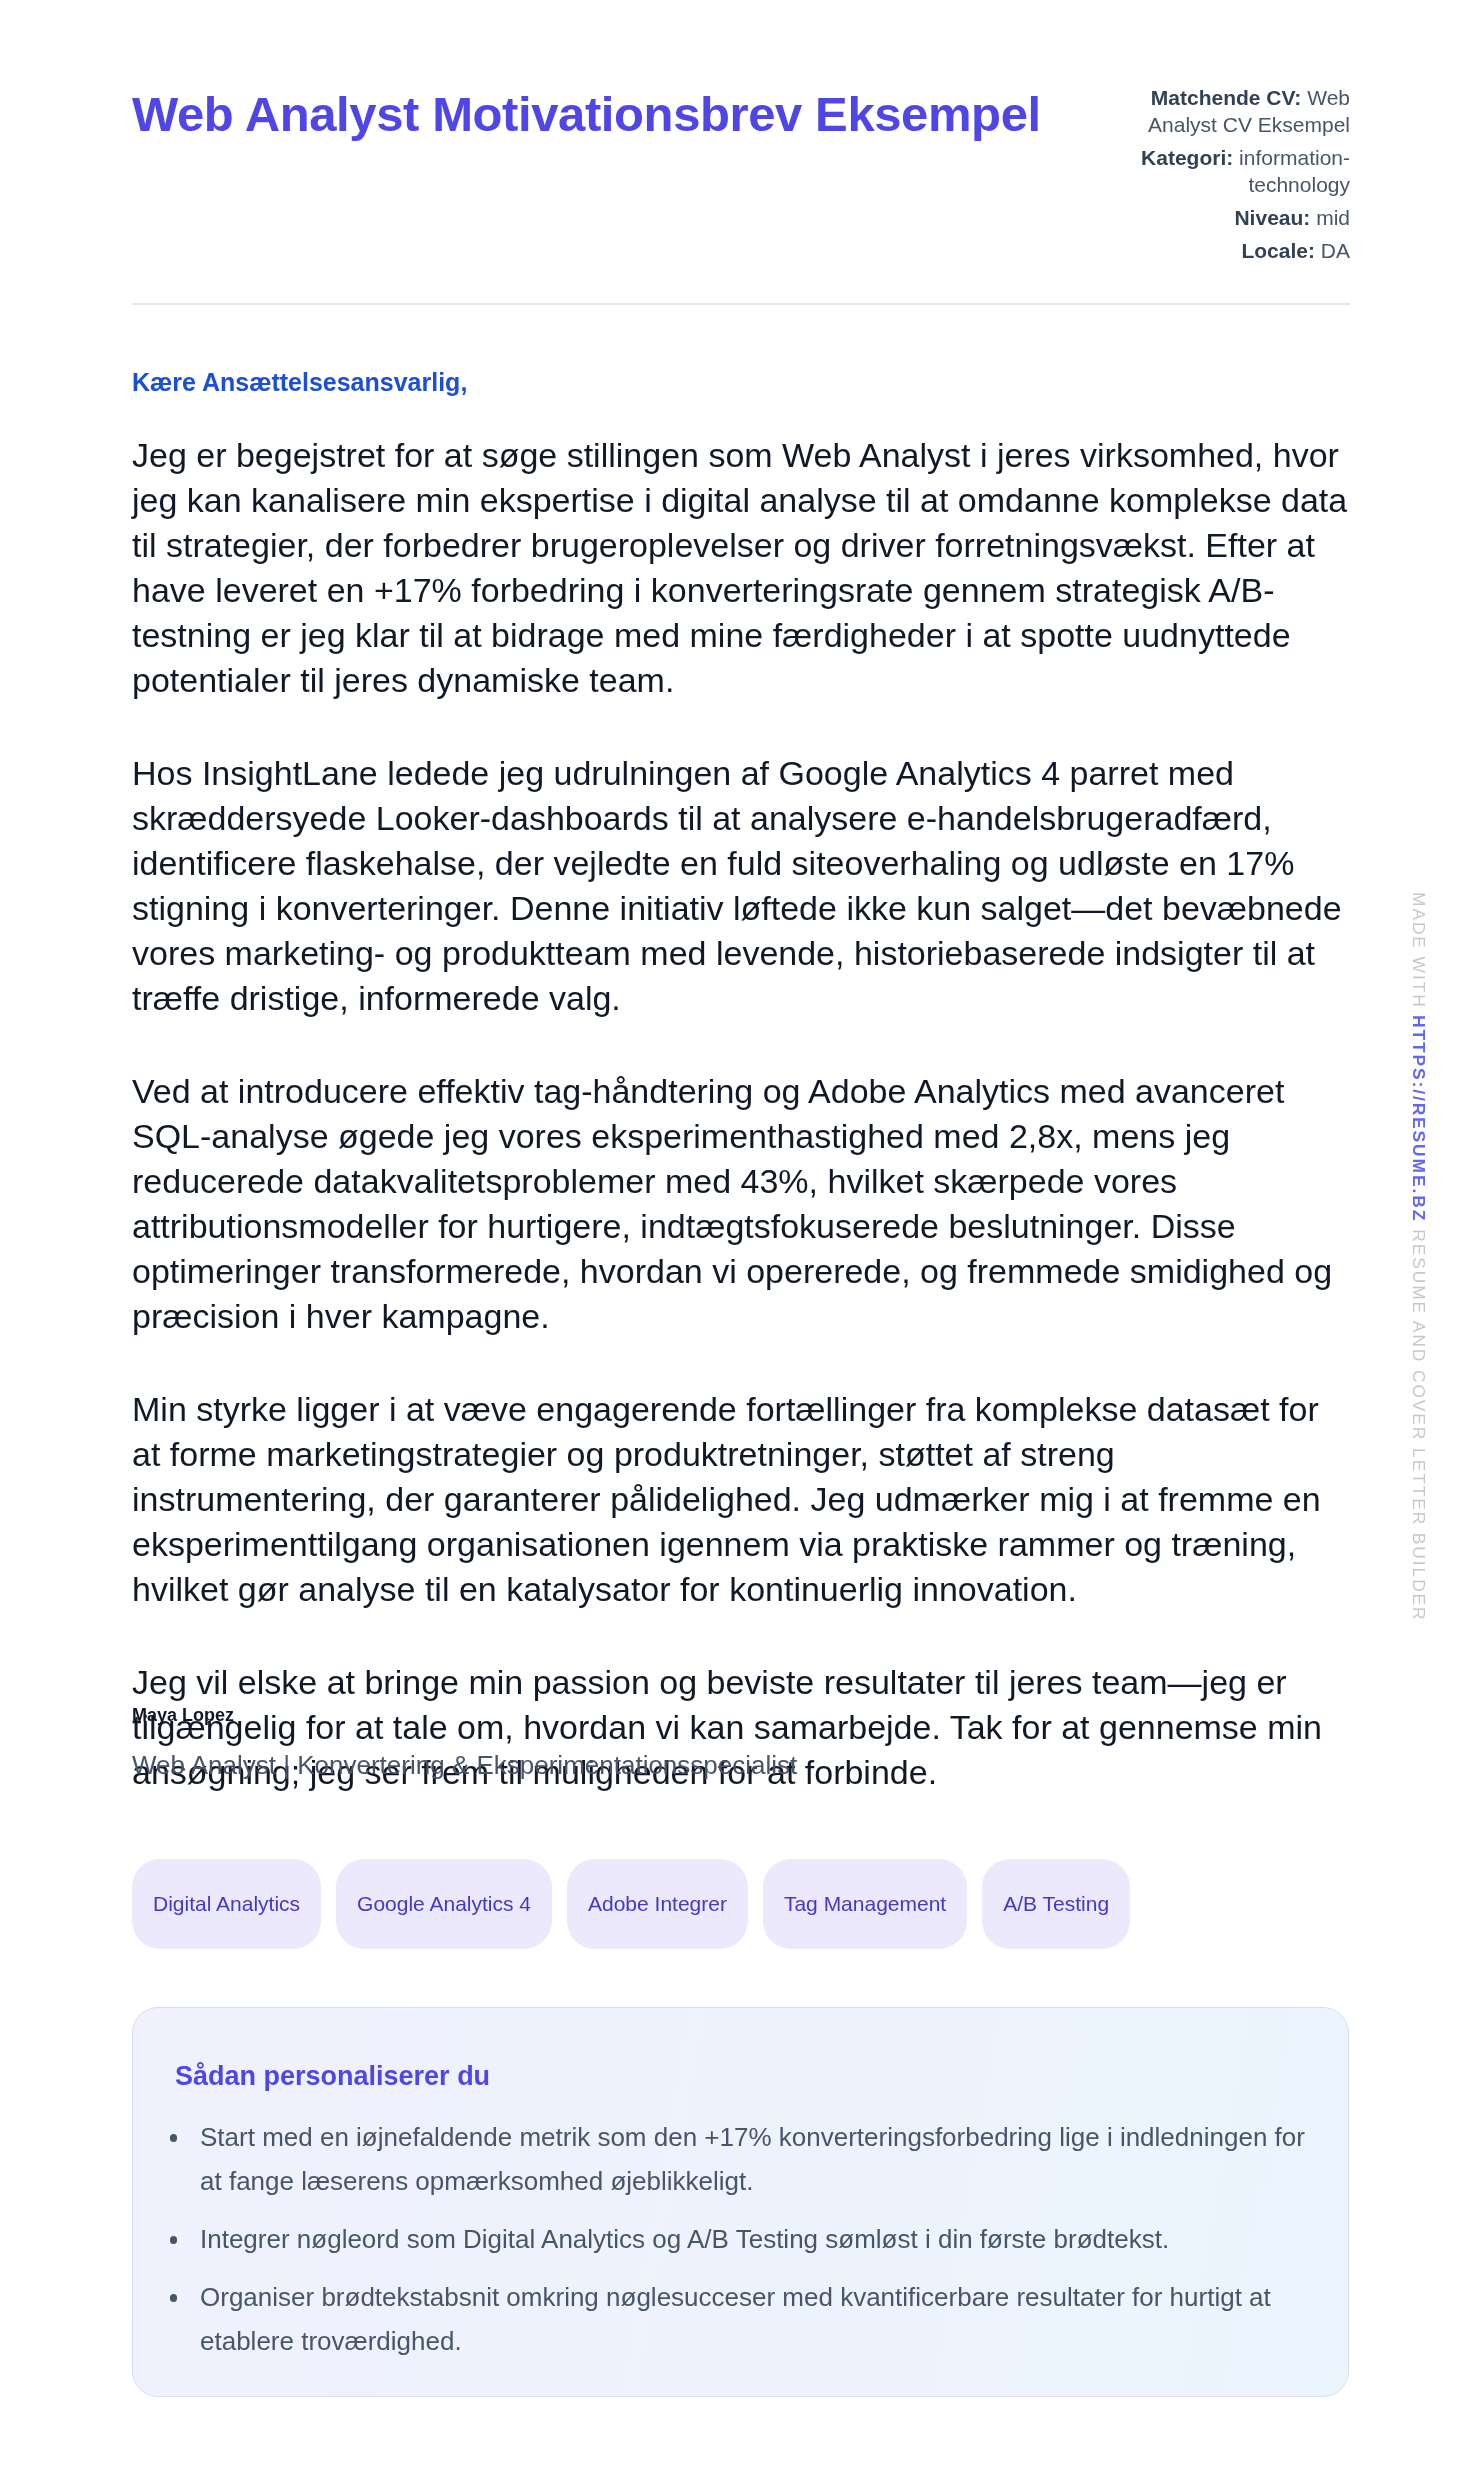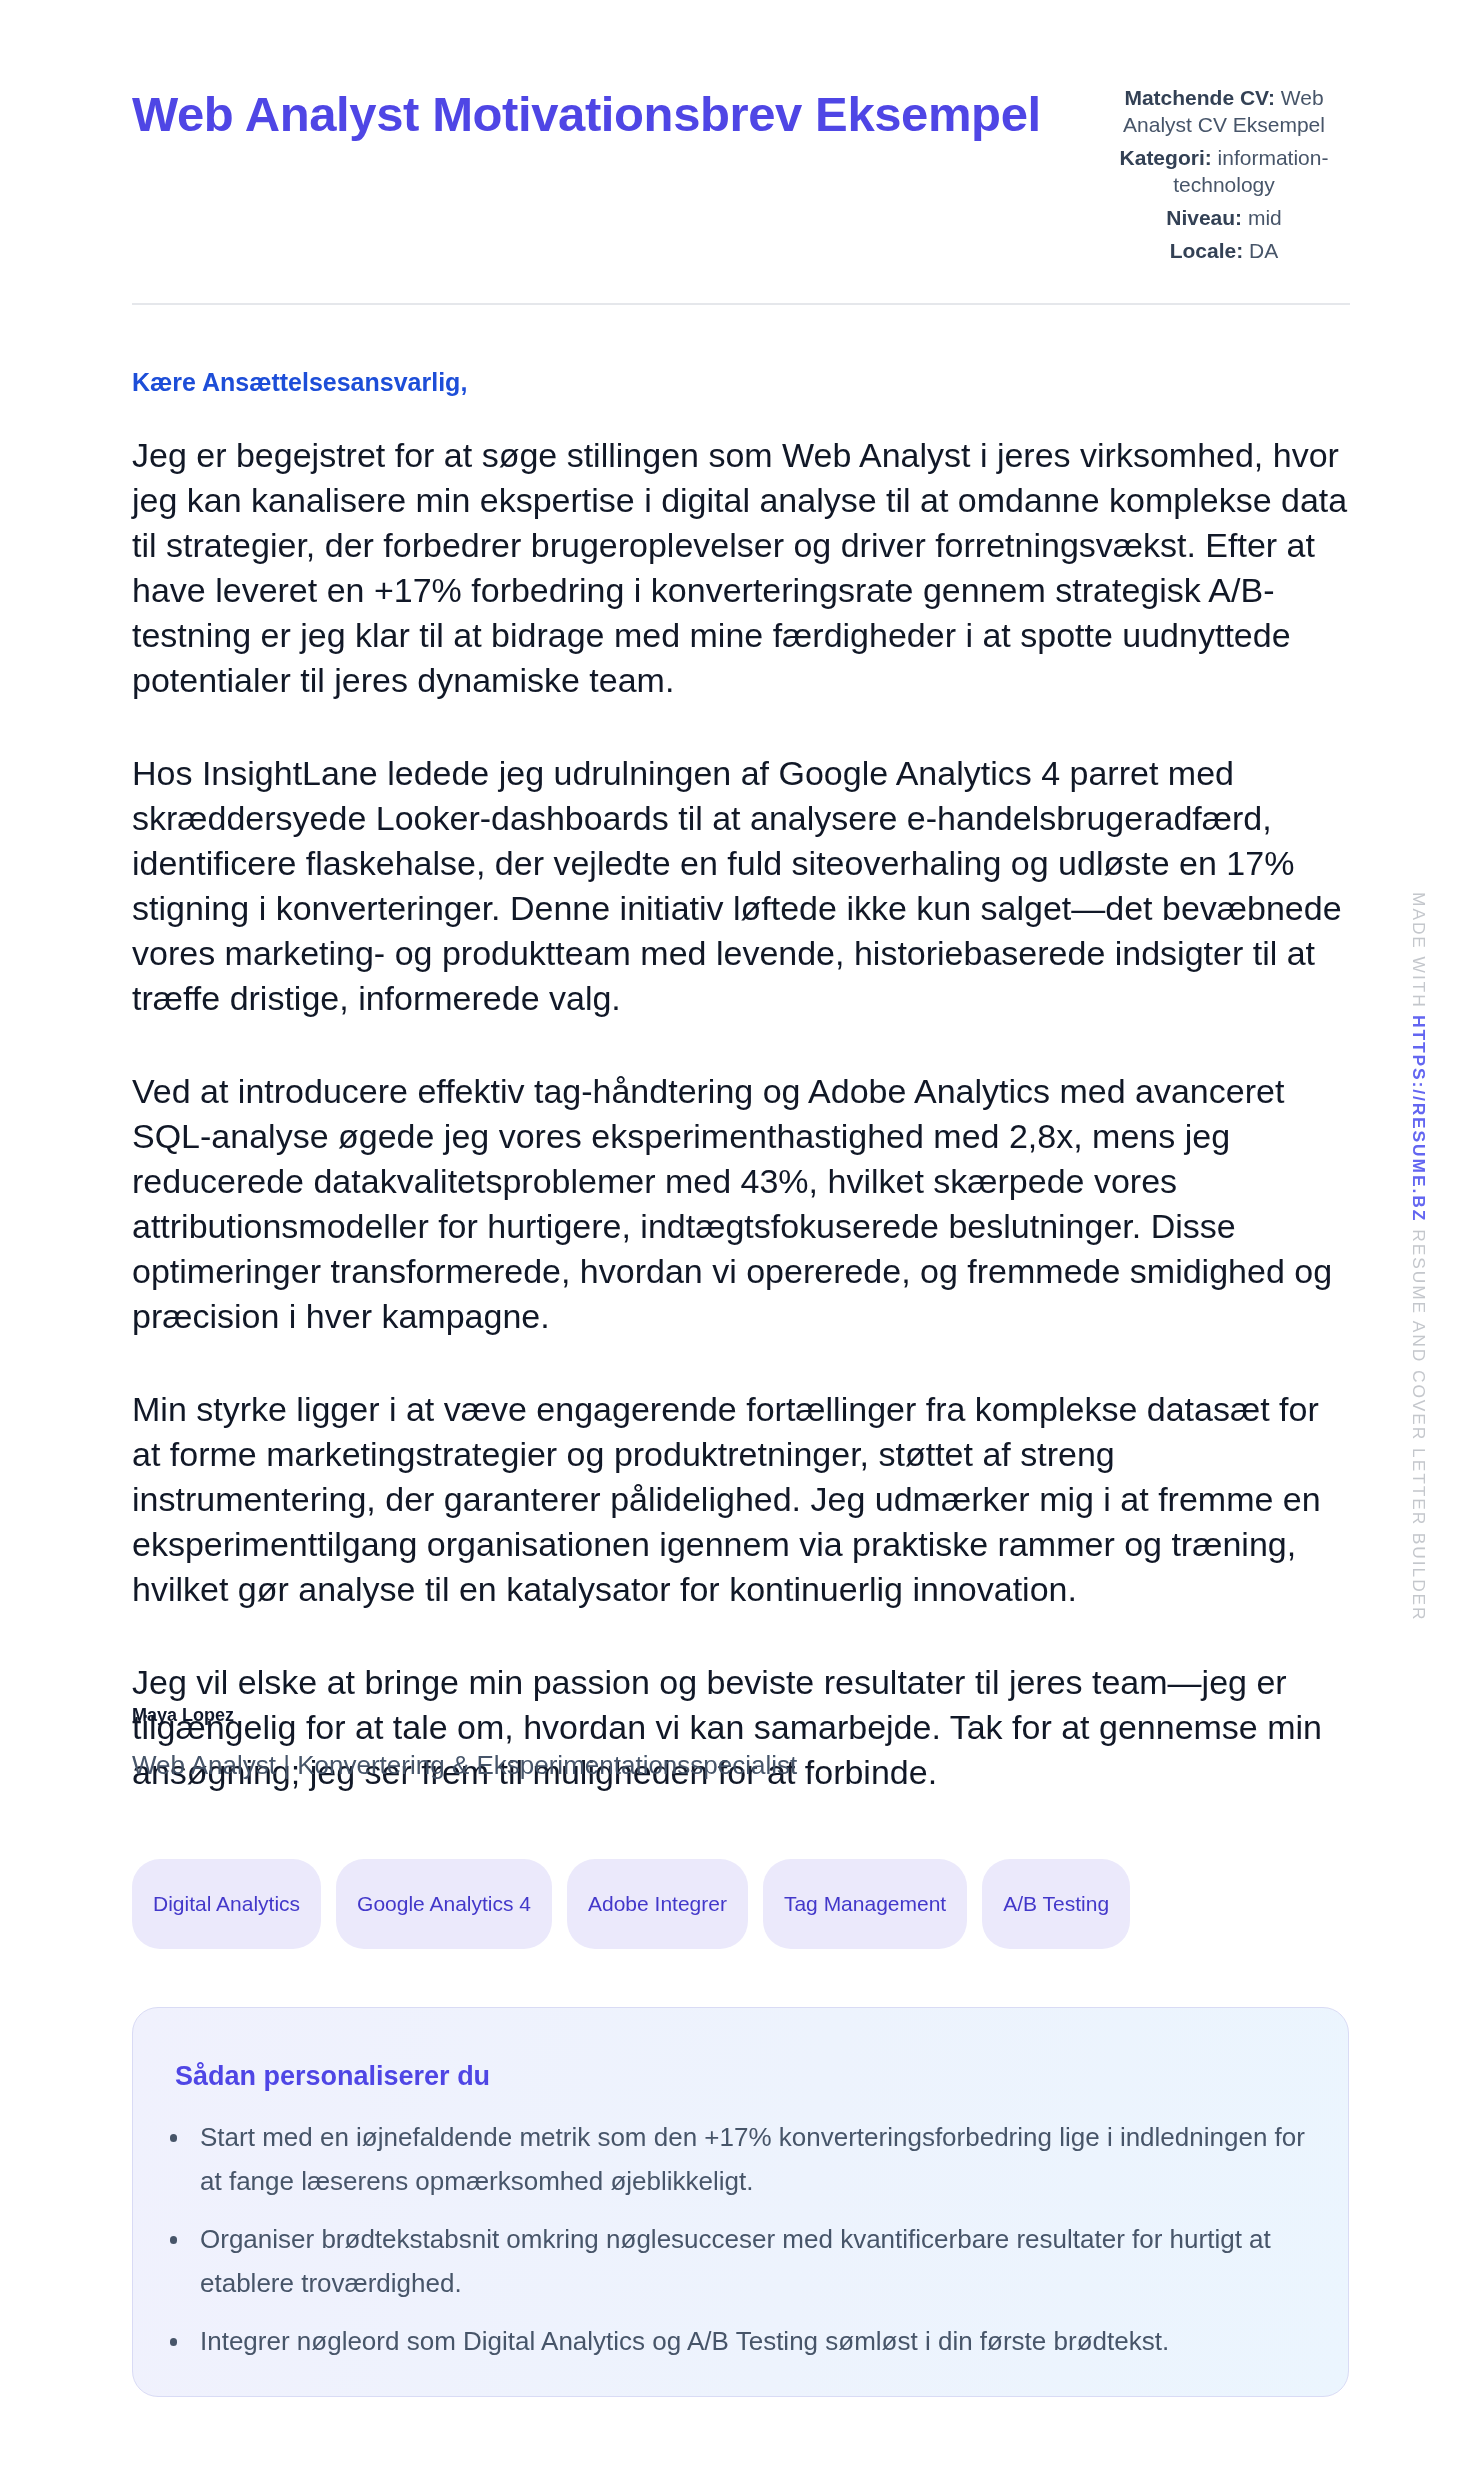--- a/index.html
+++ b/index.html
@@ -18,21 +18,21 @@
     line-height: 61px; white-space: nowrap;
   }
   .subtitle {
     position: absolute; left: 0; top: 57px; width: 983px; margin: 0;
     font-size: 30px; font-weight: 700; color: #475569; line-height: 38px;
   }
   .meta {
     position: absolute; right: 0; top: 0; width: 252px; text-align: right;
     font-size: 21px; color: #475569; line-height: 27px;
   }
-  .meta .row { margin-bottom: 6px; text-align: center; }
+  .meta .row { margin-bottom: 6px; }
   .meta b { color: #334155; font-weight: 700; }
   .divider { position: absolute; left: 0; top: 303px; width: 1218px; height: 1.7px; background: #e5e7eb; }
 
   
   .greeting {
     position: absolute; left: 0; top: 365px; margin: 0;
     font-size: 25px; font-weight: 700; color: #1d4ed8; line-height: 35px;
   }
   .body-text { position: absolute; left: 0; top: 433px; width: 1218px; }
   .para {
@@ -137,25 +137,25 @@
 
   <section class="tips">
     <h2>Sådan personaliserer du</h2>
     <ul>
       <li>
         <span class="bullet"></span>
         <span>Start med en iøjnefaldende metrik som den +17% konverteringsforbedring lige i indledningen for at fange læserens opmærksomhed øjeblikkeligt.</span>
       </li>
       <li>
         <span class="bullet"></span>
-        <span>Organiser brødtekstabsnit omkring nøglesucceser med kvantificerbare resultater for hurtigt at etablere troværdighed.</span>
+        <span>Integrer nøgleord som Digital Analytics og A/B Testing sømløst i din første brødtekst.</span>
       </li>
       <li>
         <span class="bullet"></span>
-        <span>Integrer nøgleord som Digital Analytics og A/B Testing sømløst i din første brødtekst.</span>
+        <span>Organiser brødtekstabsnit omkring nøglesucceser med kvantificerbare resultater for hurtigt at etablere troværdighed.</span>
       </li>
     </ul>
   </section>
 </div>
 
 <div class="watermark">
   <span>MADE WITH</span>
   <span class="link">HTTPS://RESUME.BZ</span>
   <span>RESUME AND COVER LETTER BUILDER</span>
 </div>

